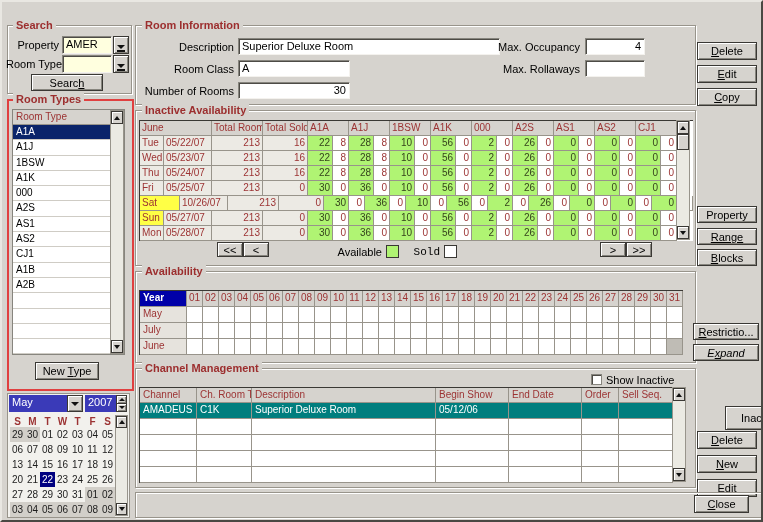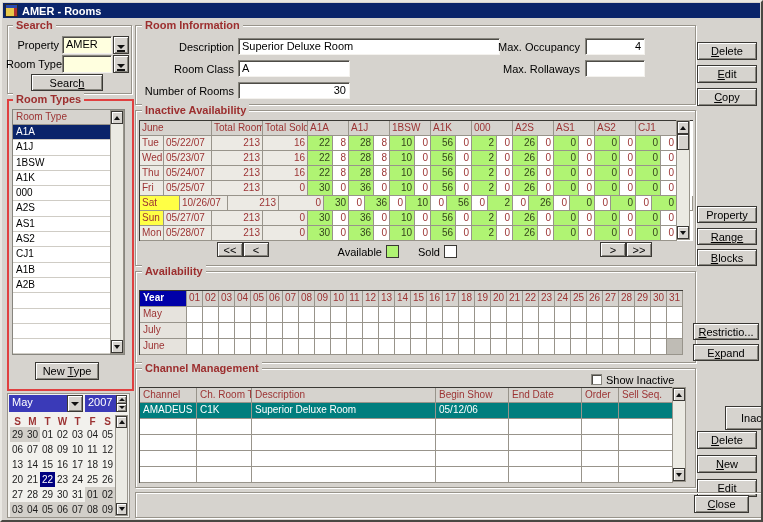--- a/index.html
+++ b/index.html
@@ -76,24 +76,20 @@
   .cal-sel{background:#000080;color:#fff;}
   .cal-row{display:flex;}
   .checkbox{position:absolute;width:11px;height:11px;background:#fff;border:1px solid #87857E;
             box-shadow:inset 1px 1px 0 #4d4b46;box-sizing:border-box;}
   .swatch{position:absolute;width:13px;height:13px;border:1px solid #3a3834;box-sizing:border-box;}
 </style>
 </head>
 <body>
 
 <div class="window">
-  <div class="titlebar">
-    <span class="app-icon"></span>
-    <span>AMER - Rooms</span>
-  </div>
 
   <div class="groupbox" style="left:5px;top:23px;width:123px;height:67px;"></div>
   <span class="gb-title" style="left:11px;top:17px;">Search</span>
   <span class="lbl r" style="left:8px;top:37px;width:49px;">Property</span>
   <div class="field yellow" style="left:60px;top:34px;width:50px;height:18px;"><span>AMER</span></div>
   <button class="btn" style="left:111px;top:34px;width:16px;height:18px;"><span class="ddg">
         <i class="tri tri-down"></i>
         <i class="ddbar"></i>
       </span></button>
   <span class="lbl r" style="left:4px;top:56px;width:53px;">Room Type</span>
@@ -435,21 +431,21 @@
     <div class="sb-btn sb-bottom">
         <i class="tri tri-down-s"></i>
       </div>
   </div>
   <button class="btn" style="left:215px;top:240px;width:26px;height:15px;">&lt;&lt;</button>
   <button class="btn" style="left:241px;top:240px;width:26px;height:15px;">&lt;</button>
   <button class="btn" style="left:598px;top:240px;width:26px;height:15px;">&gt;</button>
   <button class="btn" style="left:624px;top:240px;width:26px;height:15px;">&gt;&gt;</button>
   <span class="lbl r" style="left:322px;top:244px;width:58px;">Available</span>
   <span class="swatch" id="lg-avail-swatch" style="left: 384px; top: 243px; background: rgb(176, 244, 115);"></span>
-  <span class="lbl r" style="left:404px;top:244px;width:34px;">Sold</span>
+  <span class="lbl r" style="left:404px;top:244px;width:34px;font-family:Liberation Mono, monospace;">Sold</span>
   <span class="swatch" style="left:442px;top:243px;background:#fff;"></span>
   <button class="btn" style="left:695px;top:204px;width:60px;height:17px;">Property</button>
   <button class="btn" style="left:695px;top:226px;width:60px;height:17px;text-decoration:underline;">Range</button>
   <button class="btn" style="left:695px;top:247px;width:60px;height:17px;"><u>B</u>locks</button>
 
   <div class="groupbox" style="left:133px;top:269px;width:559px;height:90px;"></div>
   <span class="gb-title" style="left:140px;top:263px;">Availability</span>
   <div id="av-grid" class="tbl" style="left:137px;top:288px;">
       <div class="da-row">
         <div class="av-cell av-yv" style="width: 47px;">Year View</div>
@@ -582,21 +578,21 @@
         <div class="av-cell av-day" style="width: 16px;"></div>
         <div class="av-cell av-day" style="width: 16px;"></div>
         <div class="av-cell av-day" style="width: 16px;"></div>
         <div class="av-cell av-day" style="width: 16px;"></div>
         <div class="av-cell av-day" style="width: 16px;"></div>
         <div class="av-cell av-day" style="width: 16px;"></div>
         <div class="av-cell av-day av-dis" style="width: 16px;"></div>
       </div>
     </div>
   <button class="btn" style="left:691px;top:321px;width:66px;height:17px;"><u>R</u>estrictio...</button>
-  <button class="btn" style="left:691px;top:342px;width:66px;height:17px;">E<u>x</u>pand</button>
+  <button class="btn" style="left:691px;top:342px;width:66px;height:17px;font-style:italic;">E<u>x</u>pand</button>
 
   <div class="groupbox" style="left:133px;top:366px;width:559px;height:118px;"></div>
   <span class="gb-title" style="left:140px;top:360px;">Channel Management</span>
   <span class="checkbox" style="left:589px;top:372px;"></span>
   <span class="lbl" style="left:604px;top:372px;">Show Inactive</span>
   <div id="cm-table" class="tbl" style="left:137px;top:385px;">
       <div class="da-row">
         <div class="cm-cell hdr" style="width: 57px;">Channel</div>
         <div class="cm-cell hdr" style="width: 55px;">Ch. Room Type</div>
         <div class="cm-cell hdr" style="width: 184px;">Description</div>

